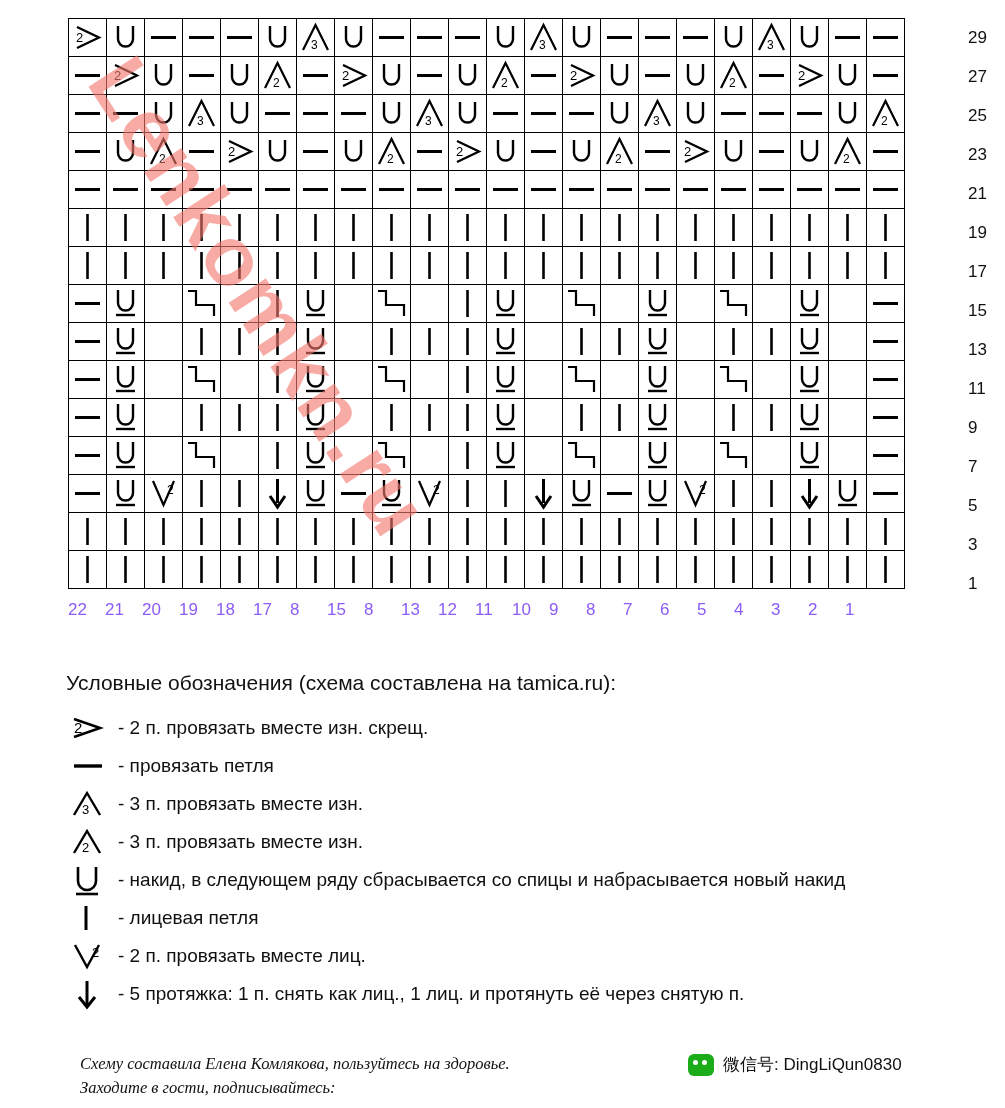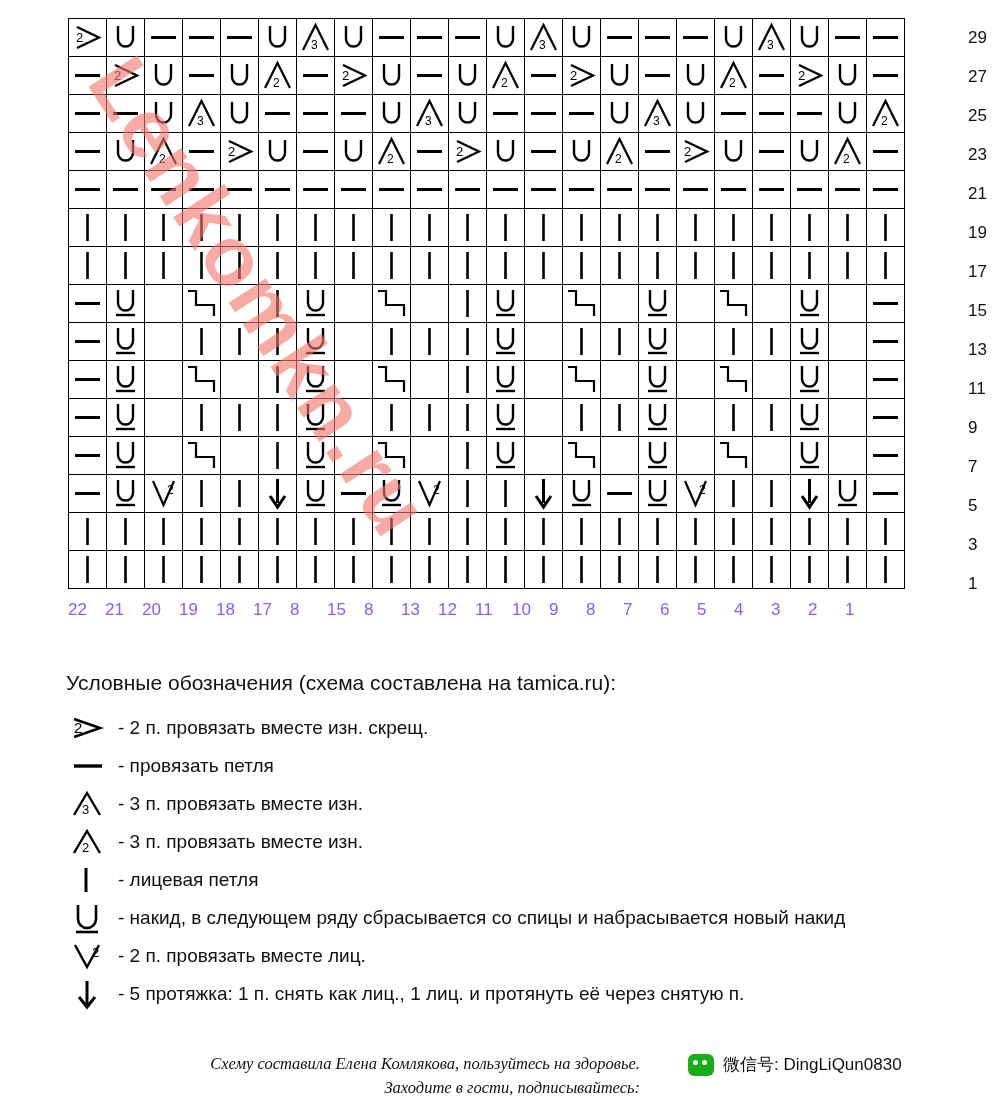--- a/index.html
+++ b/index.html
@@ -34,21 +34,21 @@
   .sym svg{position:absolute;left:0;top:0;}
 
   
   #legend{position:absolute;left:66px;top:652px;width:930px;margin-top:19px;}
   #legend h2{font-size:21px;font-weight:400;margin:0 0 14px 0;color:#111;}
   .leg-row{display:flex;align-items:center;height:38px;}
   .leg-ico{width:52px;min-width:52px;height:38px;position:relative;}
   .leg-txt{font-size:19px;color:#111;}
 
   
-  #footer{position:absolute;left:80px;top:1052px;width:560px;font-style:italic;font-size:16.5px;line-height:24px;color:#111;font-family:"Liberation Serif",serif;text-align:right;}
+  #footer{position:absolute;left:80px;top:1052px;width:560px;font-style:italic;font-size:16.5px;line-height:24px;color:#111;font-family:"Liberation Serif",serif;}
   #wechat{position:absolute;left:688px;top:1053px;display:flex;align-items:center;}
   #wechat .wicon{width:26px;height:22px;background:#1aad19;border-radius:6px;position:relative;margin-right:9px;}
   #wechat .wicon:before{content:"";position:absolute;left:5px;top:6px;width:5px;height:5px;border-radius:50%;background:#fff;}
   #wechat .wicon:after{content:"";position:absolute;left:14px;top:6px;width:5px;height:5px;border-radius:50%;background:#fff;}
   #wechat .wtxt{font-size:17px;color:#111;}
 
   
   #watermark{
     position:absolute;left:150px;top:40px;
     font-size:84px;font-weight:700;color:rgba(244,120,110,.62);
@@ -2327,34 +2327,34 @@
           <path d="M8 30 L21 8 L34 30" fill="none" stroke="#000" stroke-width="2.4"></path>
           <text x="16" y="29" font-size="13" font-family="Liberation Sans">2</text>
         </svg>
     </span>
     <span class="leg-txt">- 3 п. провязать вместе изн.</span>
   </div>
 
   <div class="leg-row">
     <span class="leg-ico">
       <svg width="52" height="38">
-          <line x1="20" y1="7" x2="20" y2="31" stroke="#000" stroke-width="3"></line>
+          <path d="M12 6 L12 20 A9 9 0 0 0 30 20 L30 6" fill="none" stroke="#000" stroke-width="2.6"></path>
+          <line x1="10" y1="33" x2="32" y2="33" stroke="#000" stroke-width="2.6"></line>
         </svg>
     </span>
-    <span class="leg-txt">- лицевая петля</span>
+    <span class="leg-txt">- накид,  в следующем ряду сбрасывается со спицы и набрасывается новый накид</span>
   </div>
 
   <div class="leg-row">
     <span class="leg-ico">
       <svg width="52" height="38">
-          <path d="M12 6 L12 20 A9 9 0 0 0 30 20 L30 6" fill="none" stroke="#000" stroke-width="2.6"></path>
-          <line x1="10" y1="33" x2="32" y2="33" stroke="#000" stroke-width="2.6"></line>
+          <line x1="20" y1="7" x2="20" y2="31" stroke="#000" stroke-width="3"></line>
         </svg>
     </span>
-    <span class="leg-txt">- накид,  в следующем ряду сбрасывается со спицы и набрасывается новый накид</span>
+    <span class="leg-txt">- лицевая петля</span>
   </div>
 
   <div class="leg-row">
     <span class="leg-ico">
       <svg width="52" height="38">
           <path d="M9 8 L21 30 L33 8" fill="none" stroke="#000" stroke-width="2.4"></path>
           <text x="26" y="20" font-size="13" font-family="Liberation Sans">2</text>
         </svg>
     </span>
     <span class="leg-txt">- 2 п. провязать вместе лиц.</span>

